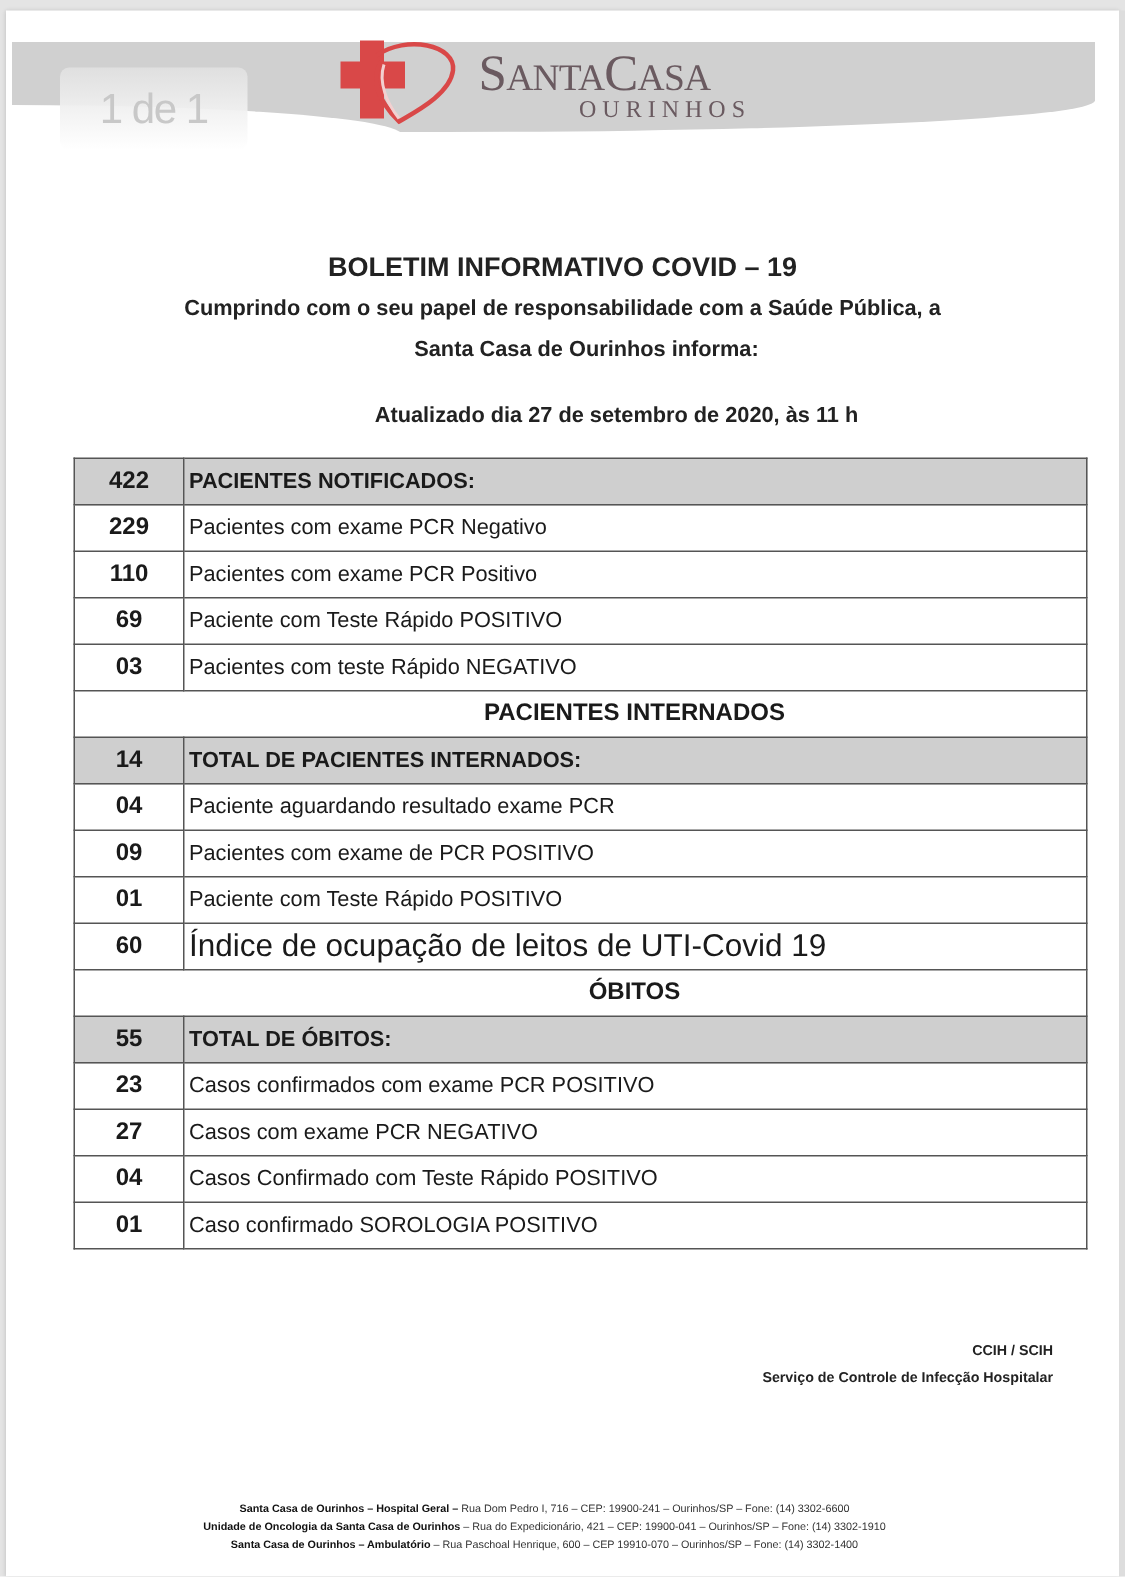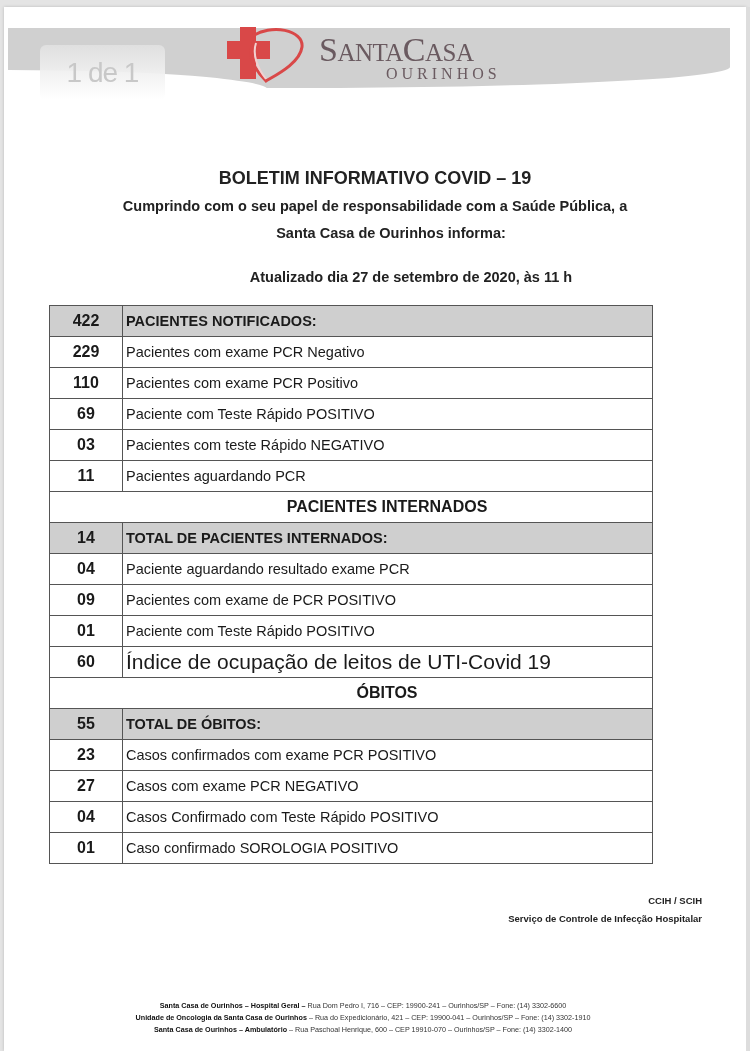--- a/index.html
+++ b/index.html
@@ -54,21 +54,21 @@
     font-weight: bold; font-size: 14.5px; color: #222;
   }
   .sub1 { top: 198px; }
   .sub2 { top: 225px; padding-left: 16px; }
   .updated {
     position: absolute; left: 0; width: 750px; top: 269px;
     text-align: center; font-weight: bold; font-size: 14.5px; color: #222; padding-left: 36px;
   }
 
   table.data {
-    position: absolute; left: 49px; top: 305px; width: 604px;
+    position: absolute; left: 49px; top: 305px; width: 676px;
     border-collapse: collapse; color: #1a1a1a;
   }
   table.data td {
     border: 1px solid #555; height: 30px; padding: 0; font-size: 14.5px;
   }
   table.data td.num {
     width: 72px; text-align: center; font-weight: bold; font-size: 16px;
   }
   table.data td.label { padding-left: 3px; }
   table.data tr.head td { background: #cfcfcf; }
@@ -133,24 +133,20 @@
         <td class="label">Pacientes com exame PCR Positivo</td>
       </tr>
       <tr class="row">
         <td class="num">69</td>
         <td class="label">Paciente com Teste Rápido POSITIVO</td>
       </tr>
       <tr class="row">
         <td class="num">03</td>
         <td class="label">Pacientes com teste Rápido NEGATIVO</td>
       </tr>
-      <tr class="row">
-        <td class="num">11</td>
-        <td class="label">Pacientes aguardando PCR</td>
-      </tr>
       <tr class="section">
         <td colspan="2">PACIENTES INTERNADOS</td>
       </tr>
       <tr class="head">
         <td class="num">14</td>
         <td class="label">TOTAL DE PACIENTES INTERNADOS:</td>
       </tr>
       <tr class="row">
         <td class="num">04</td>
         <td class="label">Paciente aguardando resultado exame PCR</td>

